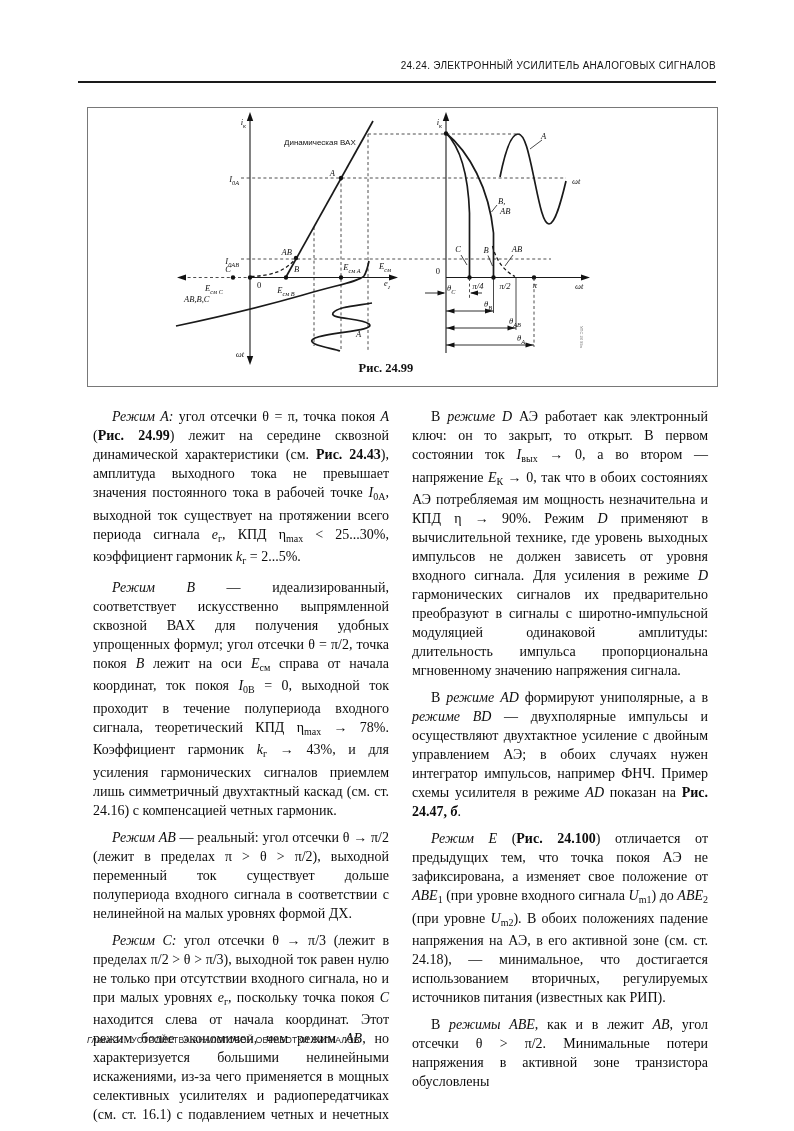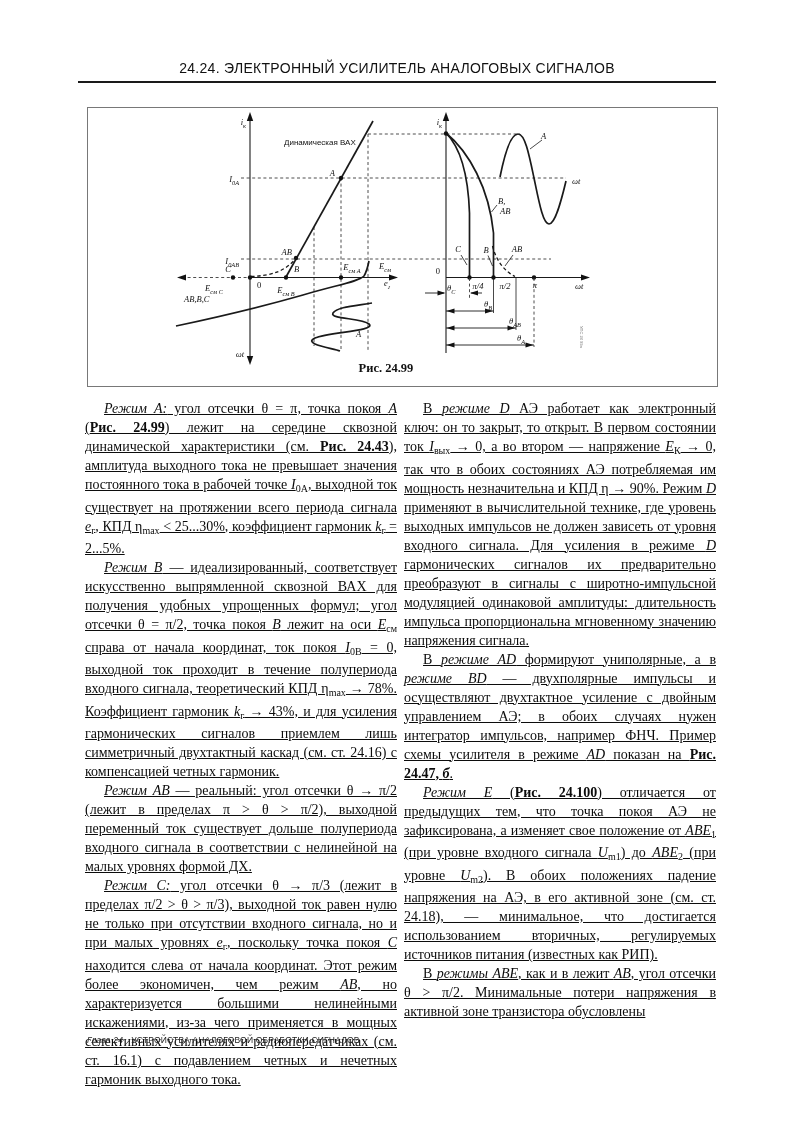--- a/index.html
+++ b/index.html
@@ -1,25 +1,25 @@
 <!DOCTYPE html>
 <html><head>
 <meta charset="utf-8">
 <style>
   html,body{margin:0;padding:0;background:#e8e8e8;}
   .page{position:relative;width:794px;height:1131px;background:#ffffff;overflow:hidden;
         font-family:"Liberation Serif",serif;color:#0c0c0c;}
-  .hdr{position:absolute;top:60px;left:78px;width:638px;text-align:center;
-       font-family:"Liberation Sans",sans-serif;font-size:14px;letter-spacing:.3px;color:#111;}
+  .hdr{position:absolute;top:60px;left:78px;width:638px;text-align:right;
+       font-family:"Liberation Sans",sans-serif;font-size:10px;letter-spacing:.3px;color:#111;}
   .hdr-rule{position:absolute;top:81px;left:78px;width:638px;height:2px;background:#1a1a1a;}
   .fig{position:absolute;top:107px;left:87px;width:629px;height:278px;border:1px solid #787878;background:#fff;}
   .cols{position:absolute;top:399px;left:85px;width:631px;}
   .col{position:absolute;top:0;width:312px;}
   .col.l{left:0;} .col.r{left:319px;}
-  .col p{margin:0;text-indent:19px;text-align:justify;font-size:14px;line-height:19px;text-decoration:underline;}
+  .col p{margin:8px;text-indent:19px;text-align:justify;font-size:14px;line-height:19px;}
   .r-i{font-style:italic;}
   .r-b{font-weight:bold;}
   .r-bi{font-weight:bold;font-style:italic;}
   .r-sub{font-size:10px;vertical-align:-2.5px;}
   .ftr{position:absolute;top:1035px;left:87px;font-family:"Liberation Sans",sans-serif;
        font-size:8.5px;color:#222;letter-spacing:.2px;text-align:center;}
   .ftr .ch{font-style:italic;margin-right:8px;}
   .pgnum{position:absolute;top:1028px;left:78px;width:638px;text-align:right;
          font-family:"Liberation Sans",sans-serif;font-size:15px;color:#111;}
   

